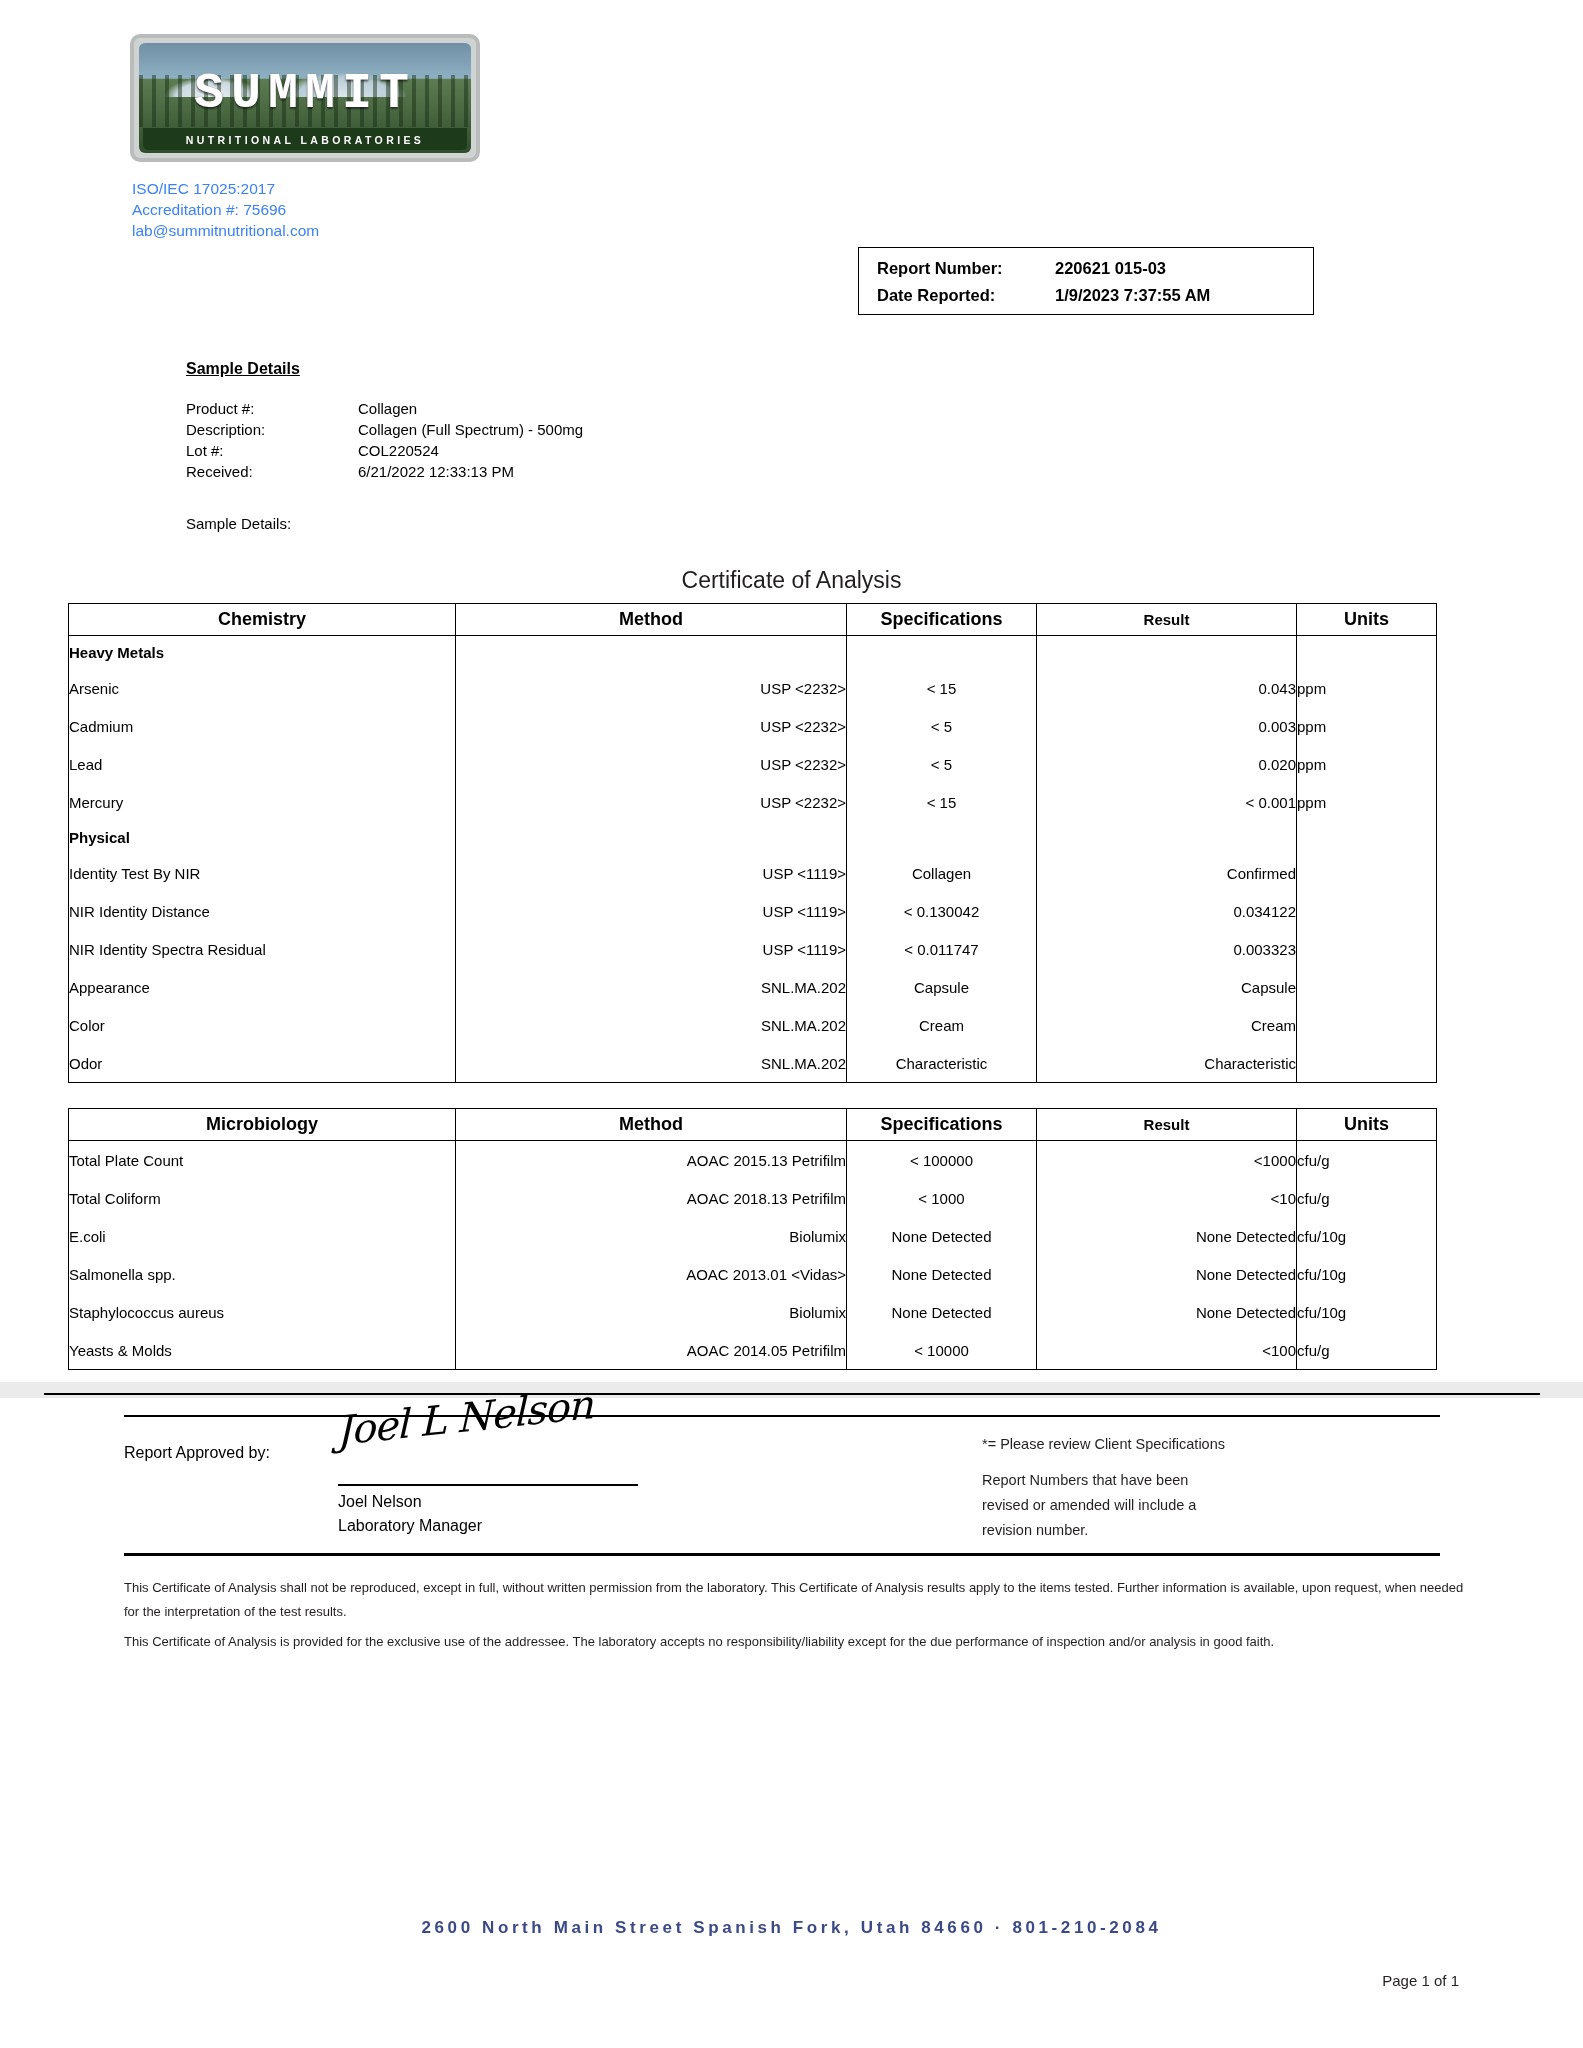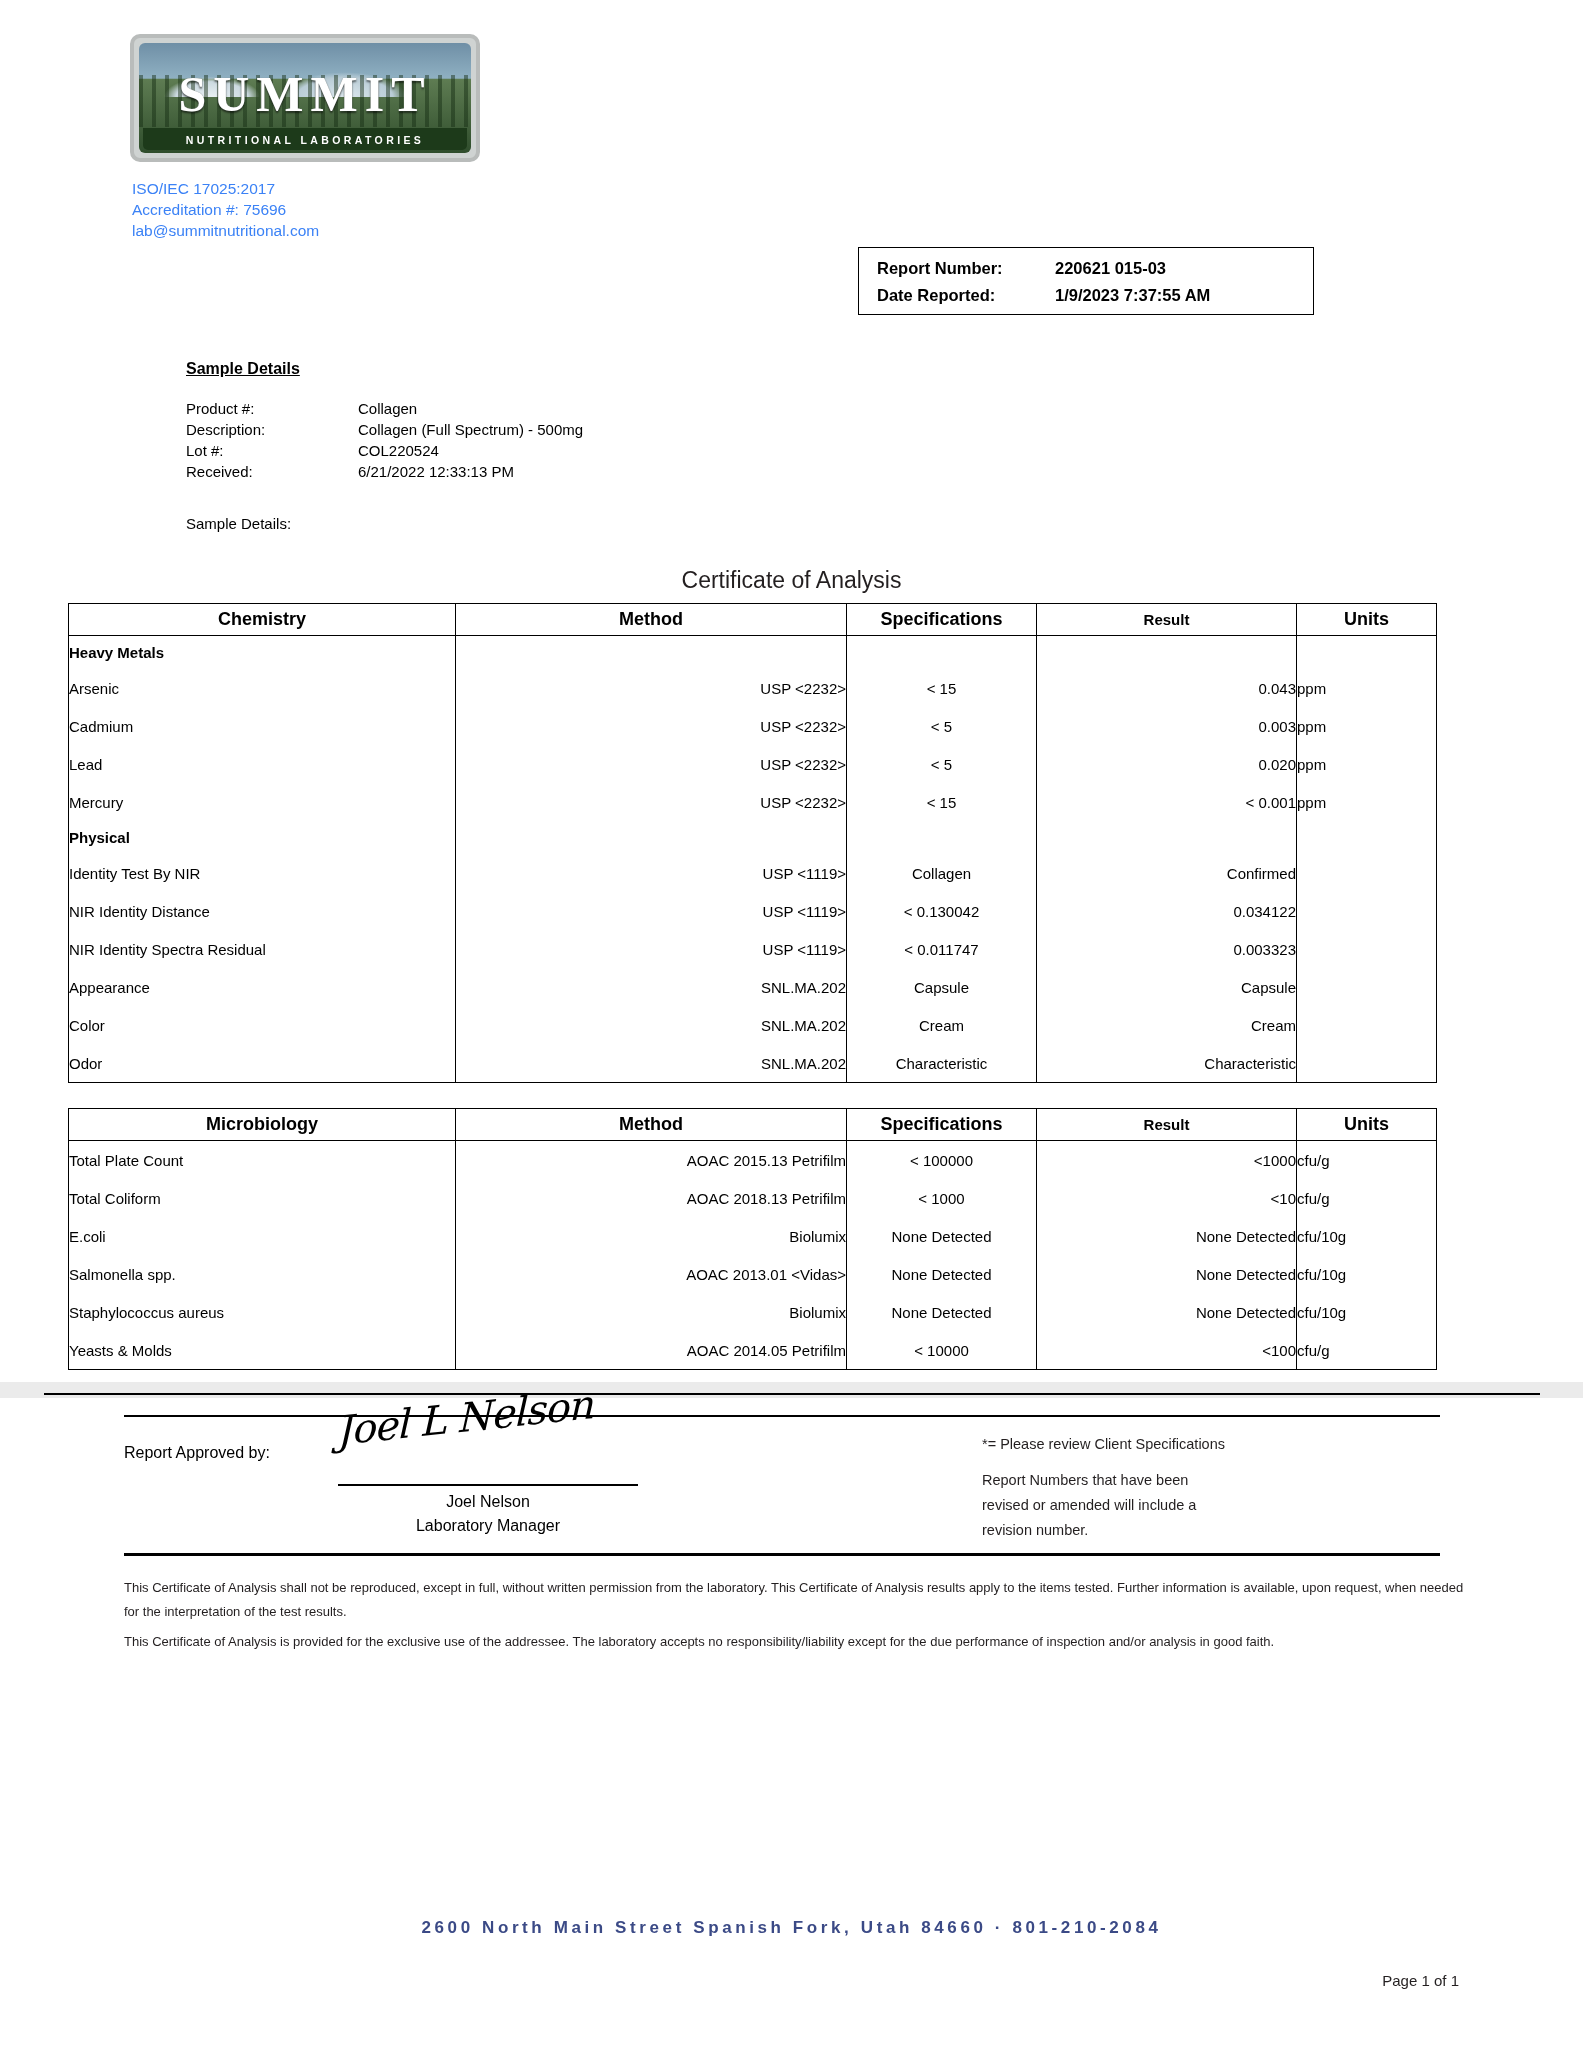--- a/index.html
+++ b/index.html
@@ -64,21 +64,21 @@
     background:
       repeating-linear-gradient(90deg, rgba(20,44,18,0.55) 0 4px, rgba(255,255,255,0) 4px 13px);
     opacity: .85;
   }
   .logo-text {
     position: absolute;
     left: 0;
     top: 22px;
     width: 100%;
     text-align: center;
-    font-family: Liberation Serif, serif;
+    font-family: Liberation Mono, monospace;
     font-weight: bold;
     font-size: 50px;
     letter-spacing: 7px;
     color: #ffffff;
     text-shadow: 0 2px 2px rgba(0,0,0,.55), 0 0 1px #6f7a77;
   }
   .logo-sub {
     position: absolute;
     left: 0;
     bottom: 7px;
@@ -244,21 +244,21 @@
     top: 1484px;
     width: 300px;
     height: 1.5px;
     background: #000;
   }
   .sig-name {
     position: absolute;
     left: 338px;
     top: 1490px;
     width: 300px;
-    text-align: center;
+    text-align: left;
     font-size: 16px;
     line-height: 24px;
   }
   .notes {
     position: absolute;
     left: 982px;
     top: 1432px;
     font-size: 14.5px;
     line-height: 25px;
     color: #231f20;

